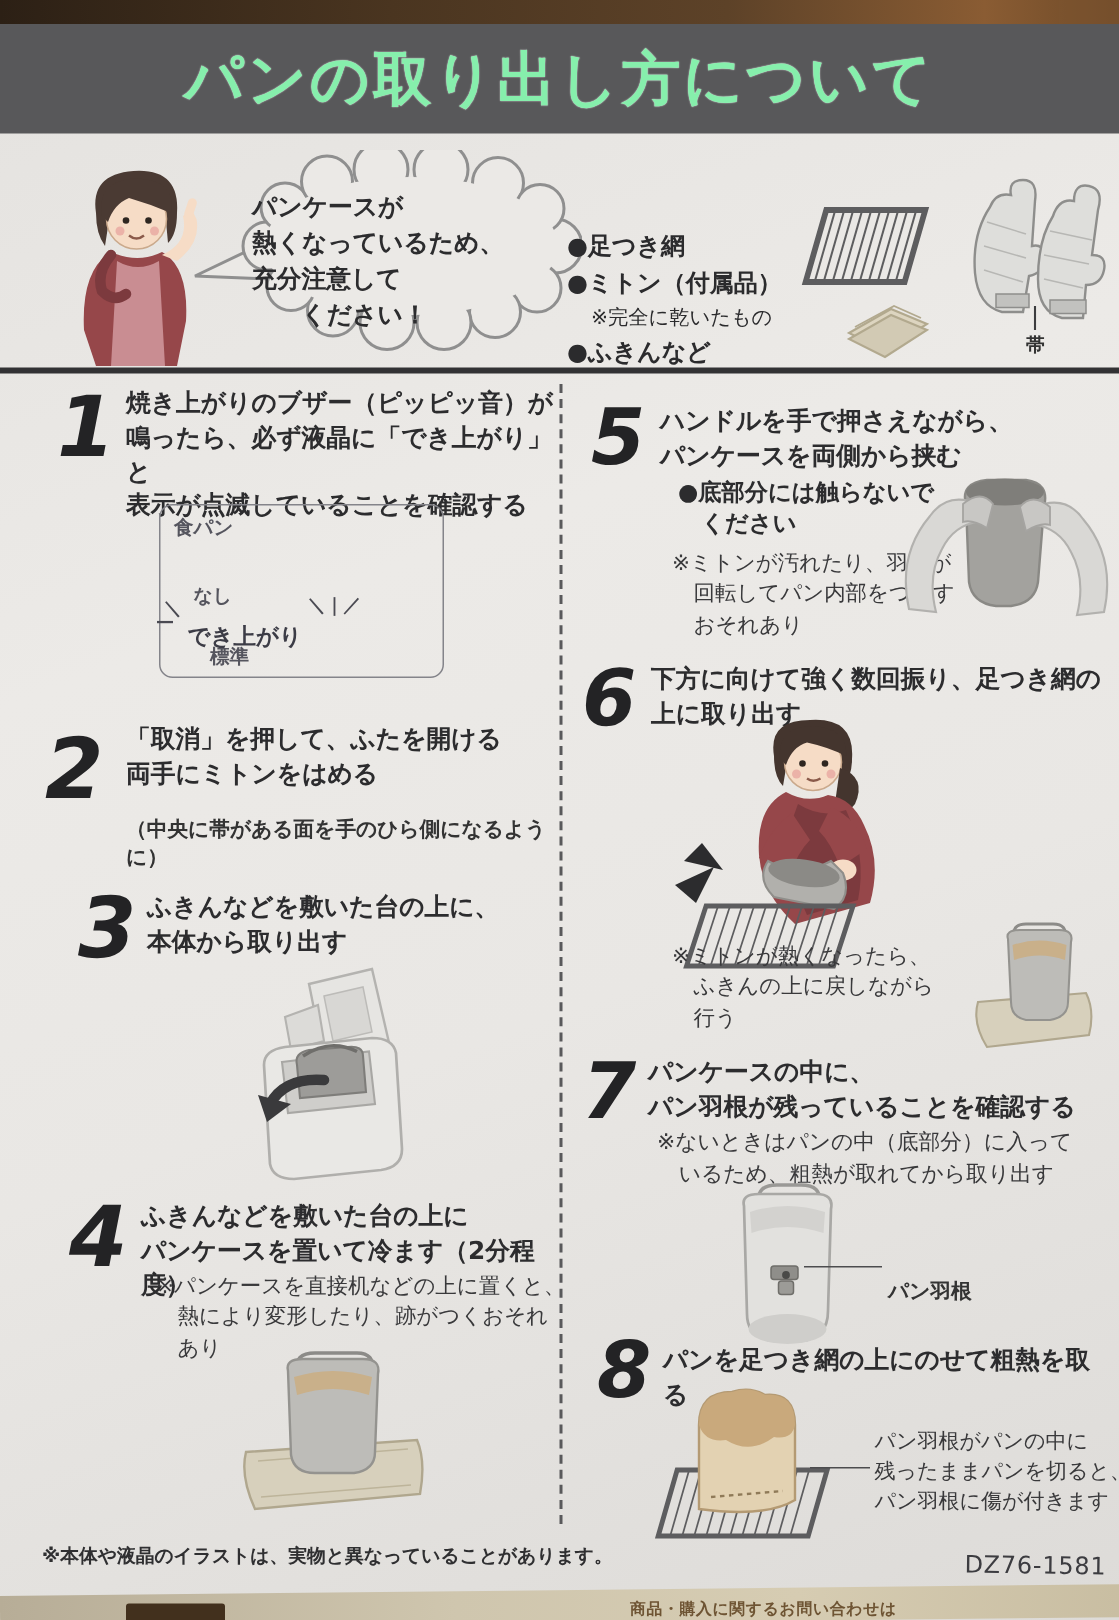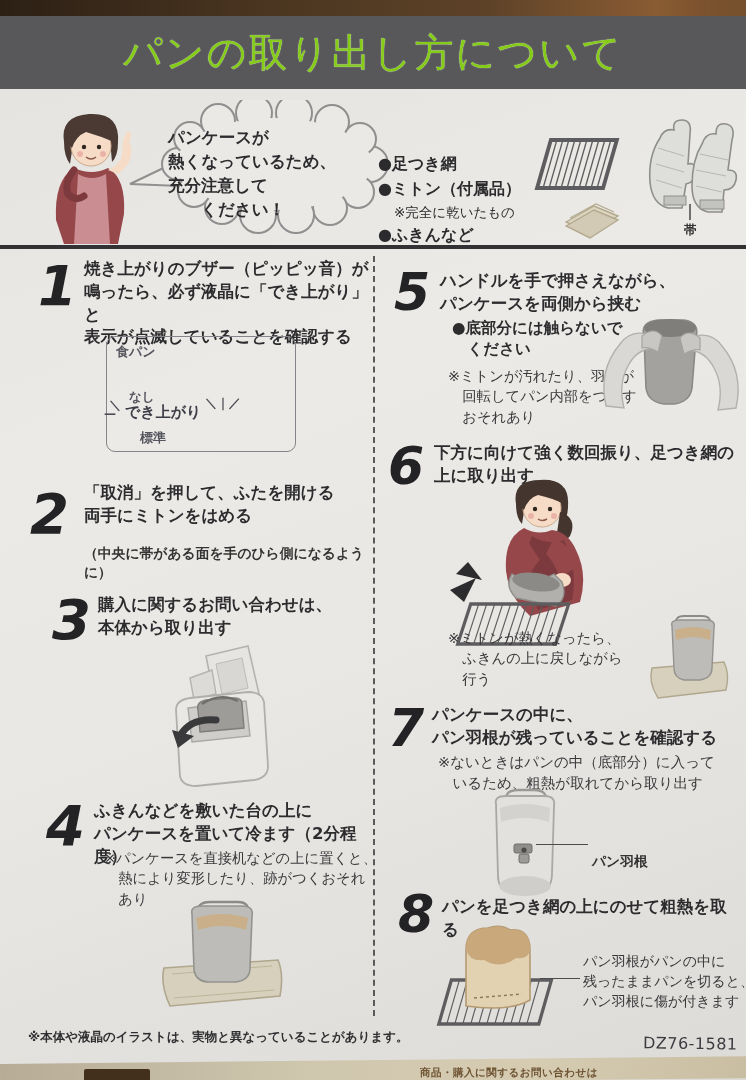--- a/index.html
+++ b/index.html
@@ -12,21 +12,21 @@
             background:linear-gradient(90deg,#2c2015 0%,#4a3520 35%,#5d4228 65%,#8a5c33 88%,#6e4a28 100%);}
   .wood-corner{position:absolute;right:0;top:0;width:40px;height:26px;background:#7c5430;opacity:.55;}
   .bottom-strip{position:absolute;left:0;top:1060px;width:760px;height:22px;
                 background:linear-gradient(90deg,#b7ad97 0%,#cfc6ae 40%,#d6ccb2 70%,#c8bda1 100%);
                 transform:rotate(-.6deg);}
   .bottom-dark{position:absolute;left:84px;top:1069px;width:66px;height:13px;background:#463category;background:#42301d;border-radius:2px;}
   .bottom-text{position:absolute;left:420px;top:1066px;font-size:10.5px;font-weight:bold;color:#6e5433;letter-spacing:.5px;}
   
   .title-band{position:absolute;left:0;top:16px;width:746px;height:73px;background:#58585a;
               display:flex;align-items:center;justify-content:center;}
-  .title-band span{color:#84cc16;font-size:39px;font-weight:normal;letter-spacing:2px;text-shadow:0 0 1px #fff;}
+  .title-band span{color:#86efac;font-size:39px;font-weight:bold;letter-spacing:2px;text-shadow:0 0 1px #fff;}
   .hr-main{position:absolute;left:0;top:245px;width:746px;height:4px;background:#323234;}
   .col-divider{position:absolute;left:373px;top:256px;height:760px;border-left:2.5px dashed #59595b;}
   
   .preline{white-space:pre-line;}
   .step-num{position:absolute;font-size:56px;line-height:1;font-weight:800;font-style:italic;color:#232325;}
   .step-text{position:absolute;font-size:16.5px;line-height:1.38;font-weight:600;color:#2c2c2e;}
   .sub-text{position:absolute;font-size:13.8px;line-height:1.4;font-weight:600;color:#333;margin-top:16px;}
   .note-text{position:absolute;font-size:14.3px;line-height:1.42;font-weight:500;color:#39393b;}
   .footnote{position:absolute;left:28px;top:1029px;font-size:12.5px;font-weight:bold;color:#2f2f31;}
   .doc-code{position:absolute;left:643px;top:1034px;font-size:16px;color:#3c3c40;letter-spacing:.5px;transform:rotate(.8deg);}
@@ -34,21 +34,21 @@
   .bubble-text{position:absolute;left:168px;top:126px;font-size:16.5px;font-weight:600;line-height:1.45;color:#2c2c2e;}
   .prep-box{position:absolute;left:378px;top:112px;border:2px solid #515153;border-radius:9px;
             padding:3px 14px;font-size:16.5px;font-weight:600;color:#2b2b2d;background:transparent;}
   .prep-list{position:absolute;left:378px;top:152px;font-size:16px;font-weight:600;line-height:1.55;color:#2b2b2d;}
   .prep-list .sub{font-size:13.5px;padding-left:16px;font-weight:500;}
   .tiny-label{position:absolute;font-size:12.5px;font-weight:600;color:#333;}
   
   .lcd{position:absolute;left:106px;top:336px;width:188px;height:114px;border:1.6px solid #84848a;border-radius:9px;}
   .lcd .menu{position:absolute;left:9px;top:6px;font-size:13px;color:#55555e;font-weight:600;}
   .lcd .opt{position:absolute;left:22px;top:52px;font-size:12.5px;color:#55555e;font-weight:600;}
-  .lcd .done{position:absolute;left:18px;top:66px;font-size:15px;color:#3c3c46;font-weight:800;font-family:Liberation Mono, monospace;}
+  .lcd .done{position:absolute;left:18px;top:78px;font-size:15px;color:#3c3c46;font-weight:800;font-family:Liberation Mono, monospace;}
   .lcd .course{position:absolute;left:33px;top:92px;font-size:13px;color:#55555e;font-weight:600;}
   .blink{position:absolute;font-size:12px;color:#4a4a52;font-weight:800;}
   .leader{position:absolute;border-top:1.6px solid #4c4c4e;}
   svg{display:block;}
 </style>
 </head>
 <body>
 
 <div class="sheet">
 
@@ -167,21 +167,21 @@
     <span class="blink" style="left:-3px;top:70px;">—</span>
     <span class="blink" style="left:98px;top:58px;">＼｜／</span>
   </div>
 
   <div class="step-num" style="left:30px;top:486px;">2</div>
   <div class="step-text preline" style="left:84px;top:482px;width:290px;">「取消」を押して、ふたを開ける
 両手にミトンをはめる</div>
   <div class="sub-text" style="left:84px;top:528px;width:300px;">（中央に帯がある面を手のひら側になるように）</div>
 
   <div class="step-num" style="left:52px;top:592px;">3</div>
-  <div class="step-text preline" style="left:98px;top:594px;width:280px;">購入に関するお問い合わせは、
+  <div class="step-text preline" style="left:98px;top:594px;width:280px;">ふきんなどを敷いた台の上に、
 本体から取り出す</div>
 
   <svg style="position:absolute;left:120px;top:644px;" width="180" height="148" viewBox="0 0 180 148">
     <path d="M86 12 L128 2 L140 54 L96 62 Z" fill="#e6e5e2" stroke="#b4b3b0" stroke-width="1.6"></path>
     <path d="M96 20 L122 14 L128 44 L102 50 Z" fill="#d8d7d4" stroke="#bcbbb8"></path>
     <path d="M70 34 L92 26 L96 50 L74 56 Z" fill="#dcdbd8" stroke="#b4b3b0" stroke-width="1.4"></path>
     <path d="M56 66 Q56 56 70 54 L128 48 Q142 48 144 58 L148 122 Q148 134 134 136 L76 142 Q62 142 60 132 Z" fill="#e9e8e5" stroke="#b0afac" stroke-width="1.8"></path>
     <path d="M68 64 L126 57 L130 92 L72 98 Z" fill="#cfcecb" stroke="#a8a7a4" stroke-width="1.4"></path>
     <path d="M78 66 Q76 58 86 56 L112 54 Q122 53 122 60 L124 84 L80 88 Z" fill="#9d9c99" stroke="#7e7d7a" stroke-width="1.4"></path>
     <path d="M82 60 Q100 48 118 57" fill="none" stroke="#6f6e6b" stroke-width="2.4"></path>

